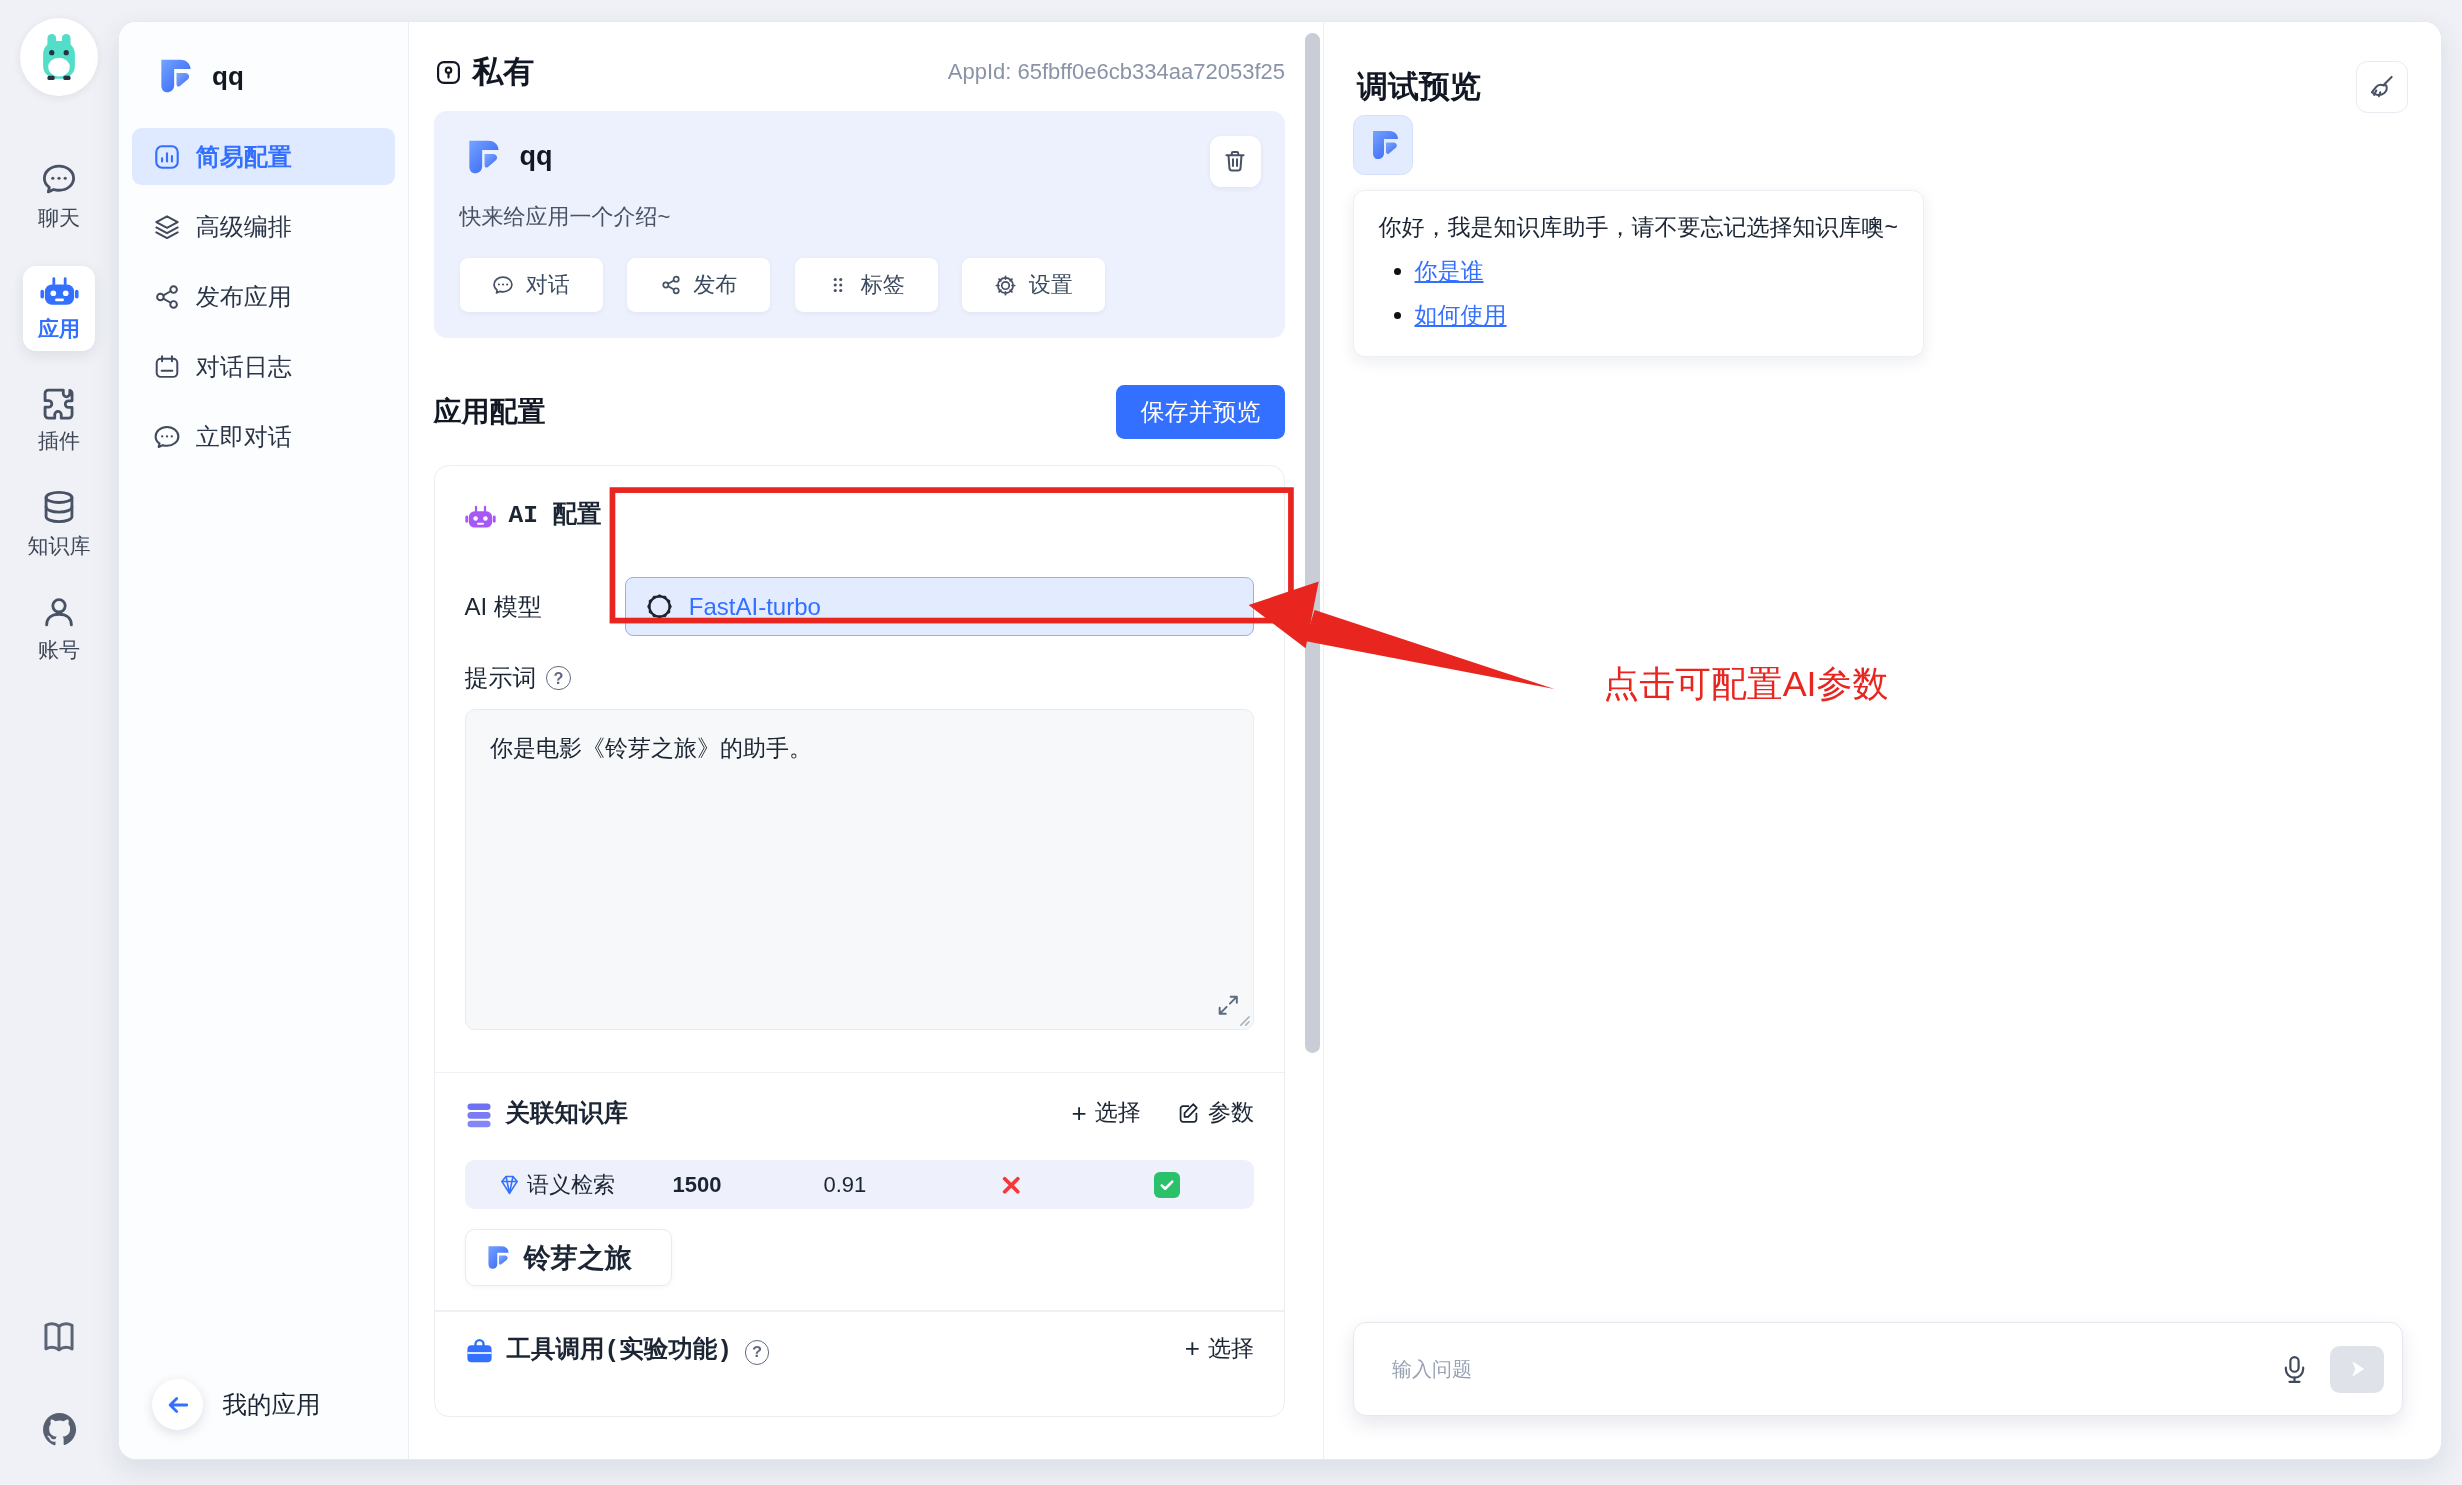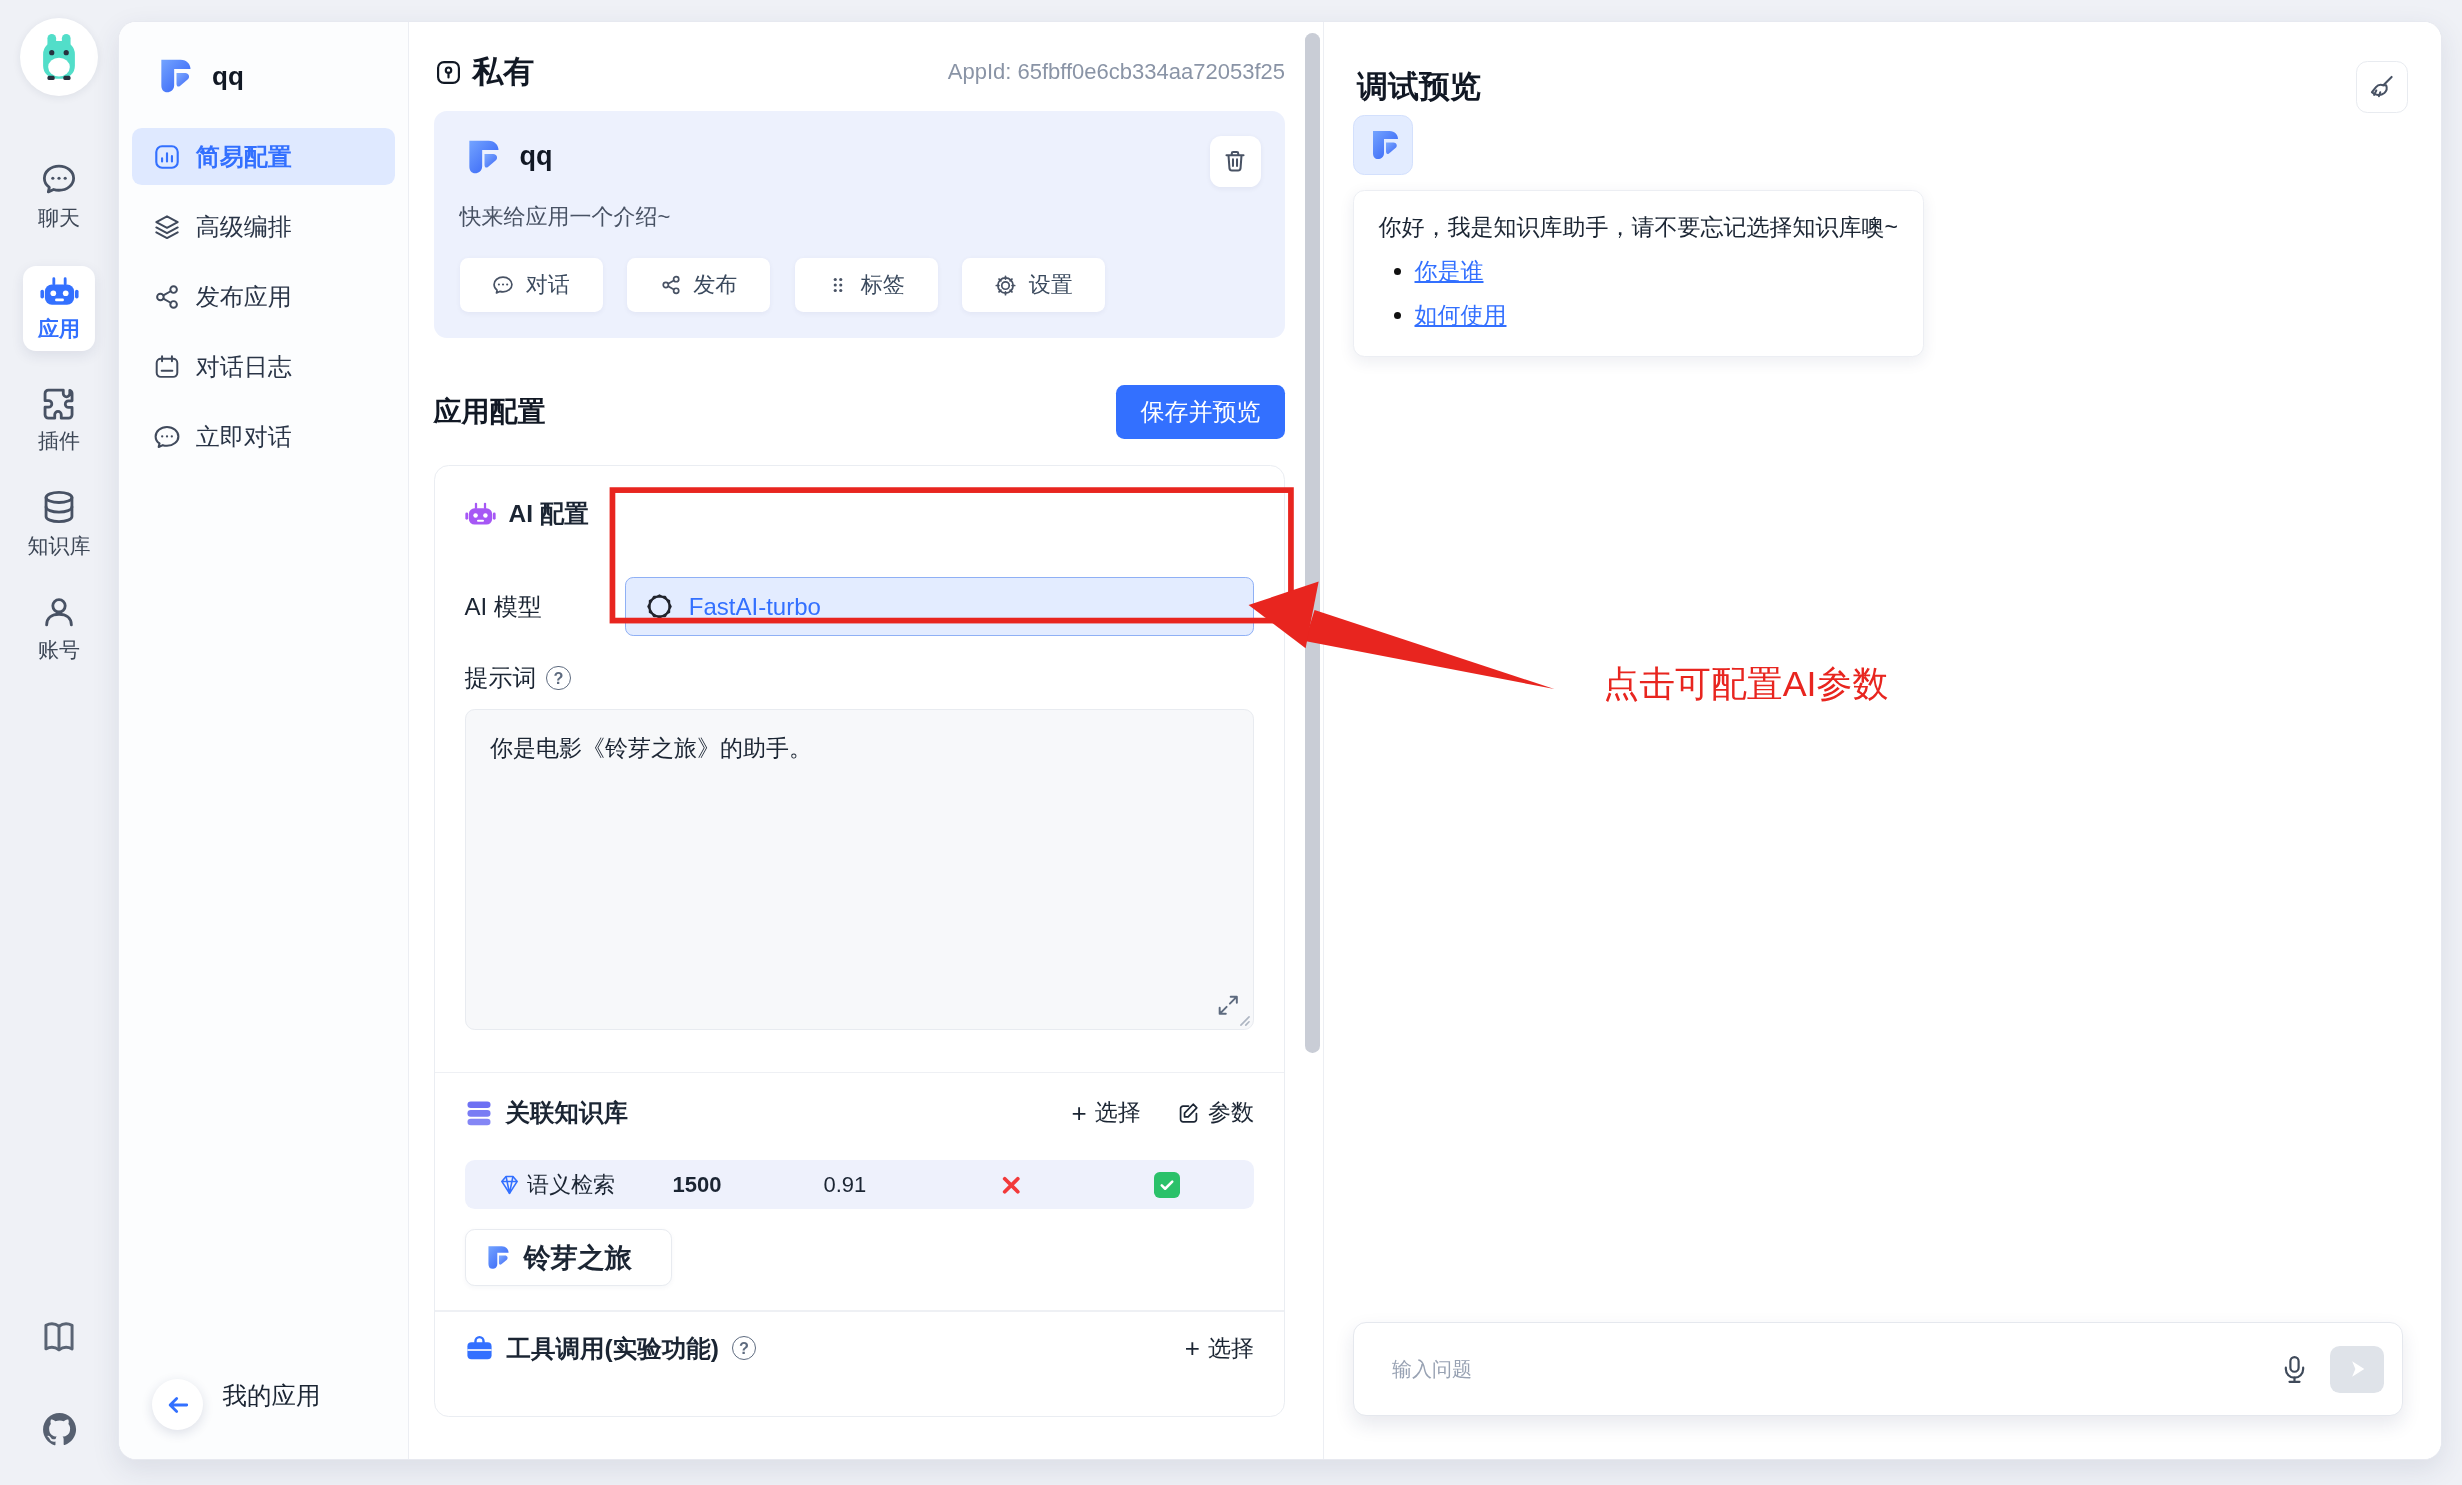--- a/index.html
+++ b/index.html
@@ -28,21 +28,21 @@
   
   .sidebar{width:290px;flex:0 0 290px;border-right:1.6px solid #eceef3;background:#fcfdfe;display:flex;flex-direction:column;}
   .side-head{padding:33px 23px 24.5px 33px;display:flex;align-items:center;gap:18px;}
   .side-appname{font-size:26px;font-weight:700;color:#111824;}
   .side-menu{display:flex;flex-direction:column;gap:13px;padding:6.5px 13px 0;}
   .menu-item{height:57px;border-radius:9.8px;display:flex;align-items:center;gap:14.7px;padding:0 8.2px 0 21px;
     color:#2a3547;font-size:24px;font-weight:500;cursor:pointer;}
   .menu-item .mic32{color:#404a5c;}
   .menu-item.active{background:#dfe9ff;color:#3370ff;font-weight:600;}
   .menu-item.active .mic32{color:#3370ff;}
-  .side-bottom{margin-top:auto;padding:0 23px 29px 33px;display:flex;align-items:flex-start;gap:19.6px;}
+  .side-bottom{margin-top:auto;padding:0 23px 29px 33px;display:flex;align-items:center;gap:19.6px;}
   .back-circle{width:51px;height:51px;border-radius:50%;background:#fff;box-shadow:0 3.3px 11.4px rgba(30,40,90,.14);
     display:flex;align-items:center;justify-content:center;cursor:pointer;}
   .back-label{font-size:24.5px;font-weight:500;color:#1b2533;}
 
   
   .middle{width:915px;flex:0 0 915px;border-right:1.6px solid #eceef3;position:relative;overflow:hidden;background:#fff;}
   .m-inner{padding:29px 38px 0 24.5px;}
   .m-head{display:flex;align-items:center;justify-content:space-between;}
   .m-title{display:flex;align-items:center;gap:9.8px;font-size:31px;font-weight:700;color:#111824;}
   .m-appid{font-size:22px;color:#8a94a6;}
@@ -59,21 +59,21 @@
   .act-btn .aic{color:#485264;}
 
   .cfg-head{margin-top:47px;display:flex;align-items:center;justify-content:space-between;}
   .cfg-title{font-size:28px;font-weight:700;color:#111824;}
   .save-btn{height:54px;padding:0 24.5px;background:#3370ff;color:#fff;font-size:24px;border:none;border-radius:8.2px;
     display:flex;align-items:center;cursor:pointer;}
 
   .cfg-card{margin-top:26px;border:1.6px solid #eaedf2;border-radius:14.7px;background:#fff;}
   .sec{padding:0 30px;}
   .sec-ai{padding-top:31px;padding-bottom:42px;}
-  .sec-row{display:flex;align-items:center;gap:13px;}
+  .sec-row{display:flex;align-items:flex-end;gap:13px;font-family:Liberation Mono, monospace;}
   .sec-title{font-size:24.5px;font-weight:600;color:#1b2533;}
   .model-row{margin-top:47px;display:flex;align-items:center;}
   .model-label{width:160px;font-size:24px;color:#1b2533;}
   .model-select{flex:1;height:59px;background:#e3ecff;border:1.6px solid #8fb0f5;border-radius:8.2px;
     display:flex;align-items:center;gap:14.7px;padding:0 19.6px;cursor:pointer;}
   .model-value{font-size:24px;color:#3370ff;font-weight:500;}
   .label-row{margin-top:26px;display:flex;align-items:center;gap:9.8px;font-size:24px;color:#1b2533;}
   .q-circle{width:24.5px;height:24.5px;border:1.6px solid #5e6b7f;border-radius:50%;color:#5e6b7f;
     font-size:16.3px;display:flex;align-items:center;justify-content:center;font-weight:600;}
   .prompt-box{margin-top:14.7px;height:321px;background:#f7f8fa;border:1.6px solid #e8ebf0;border-radius:9.8px;

